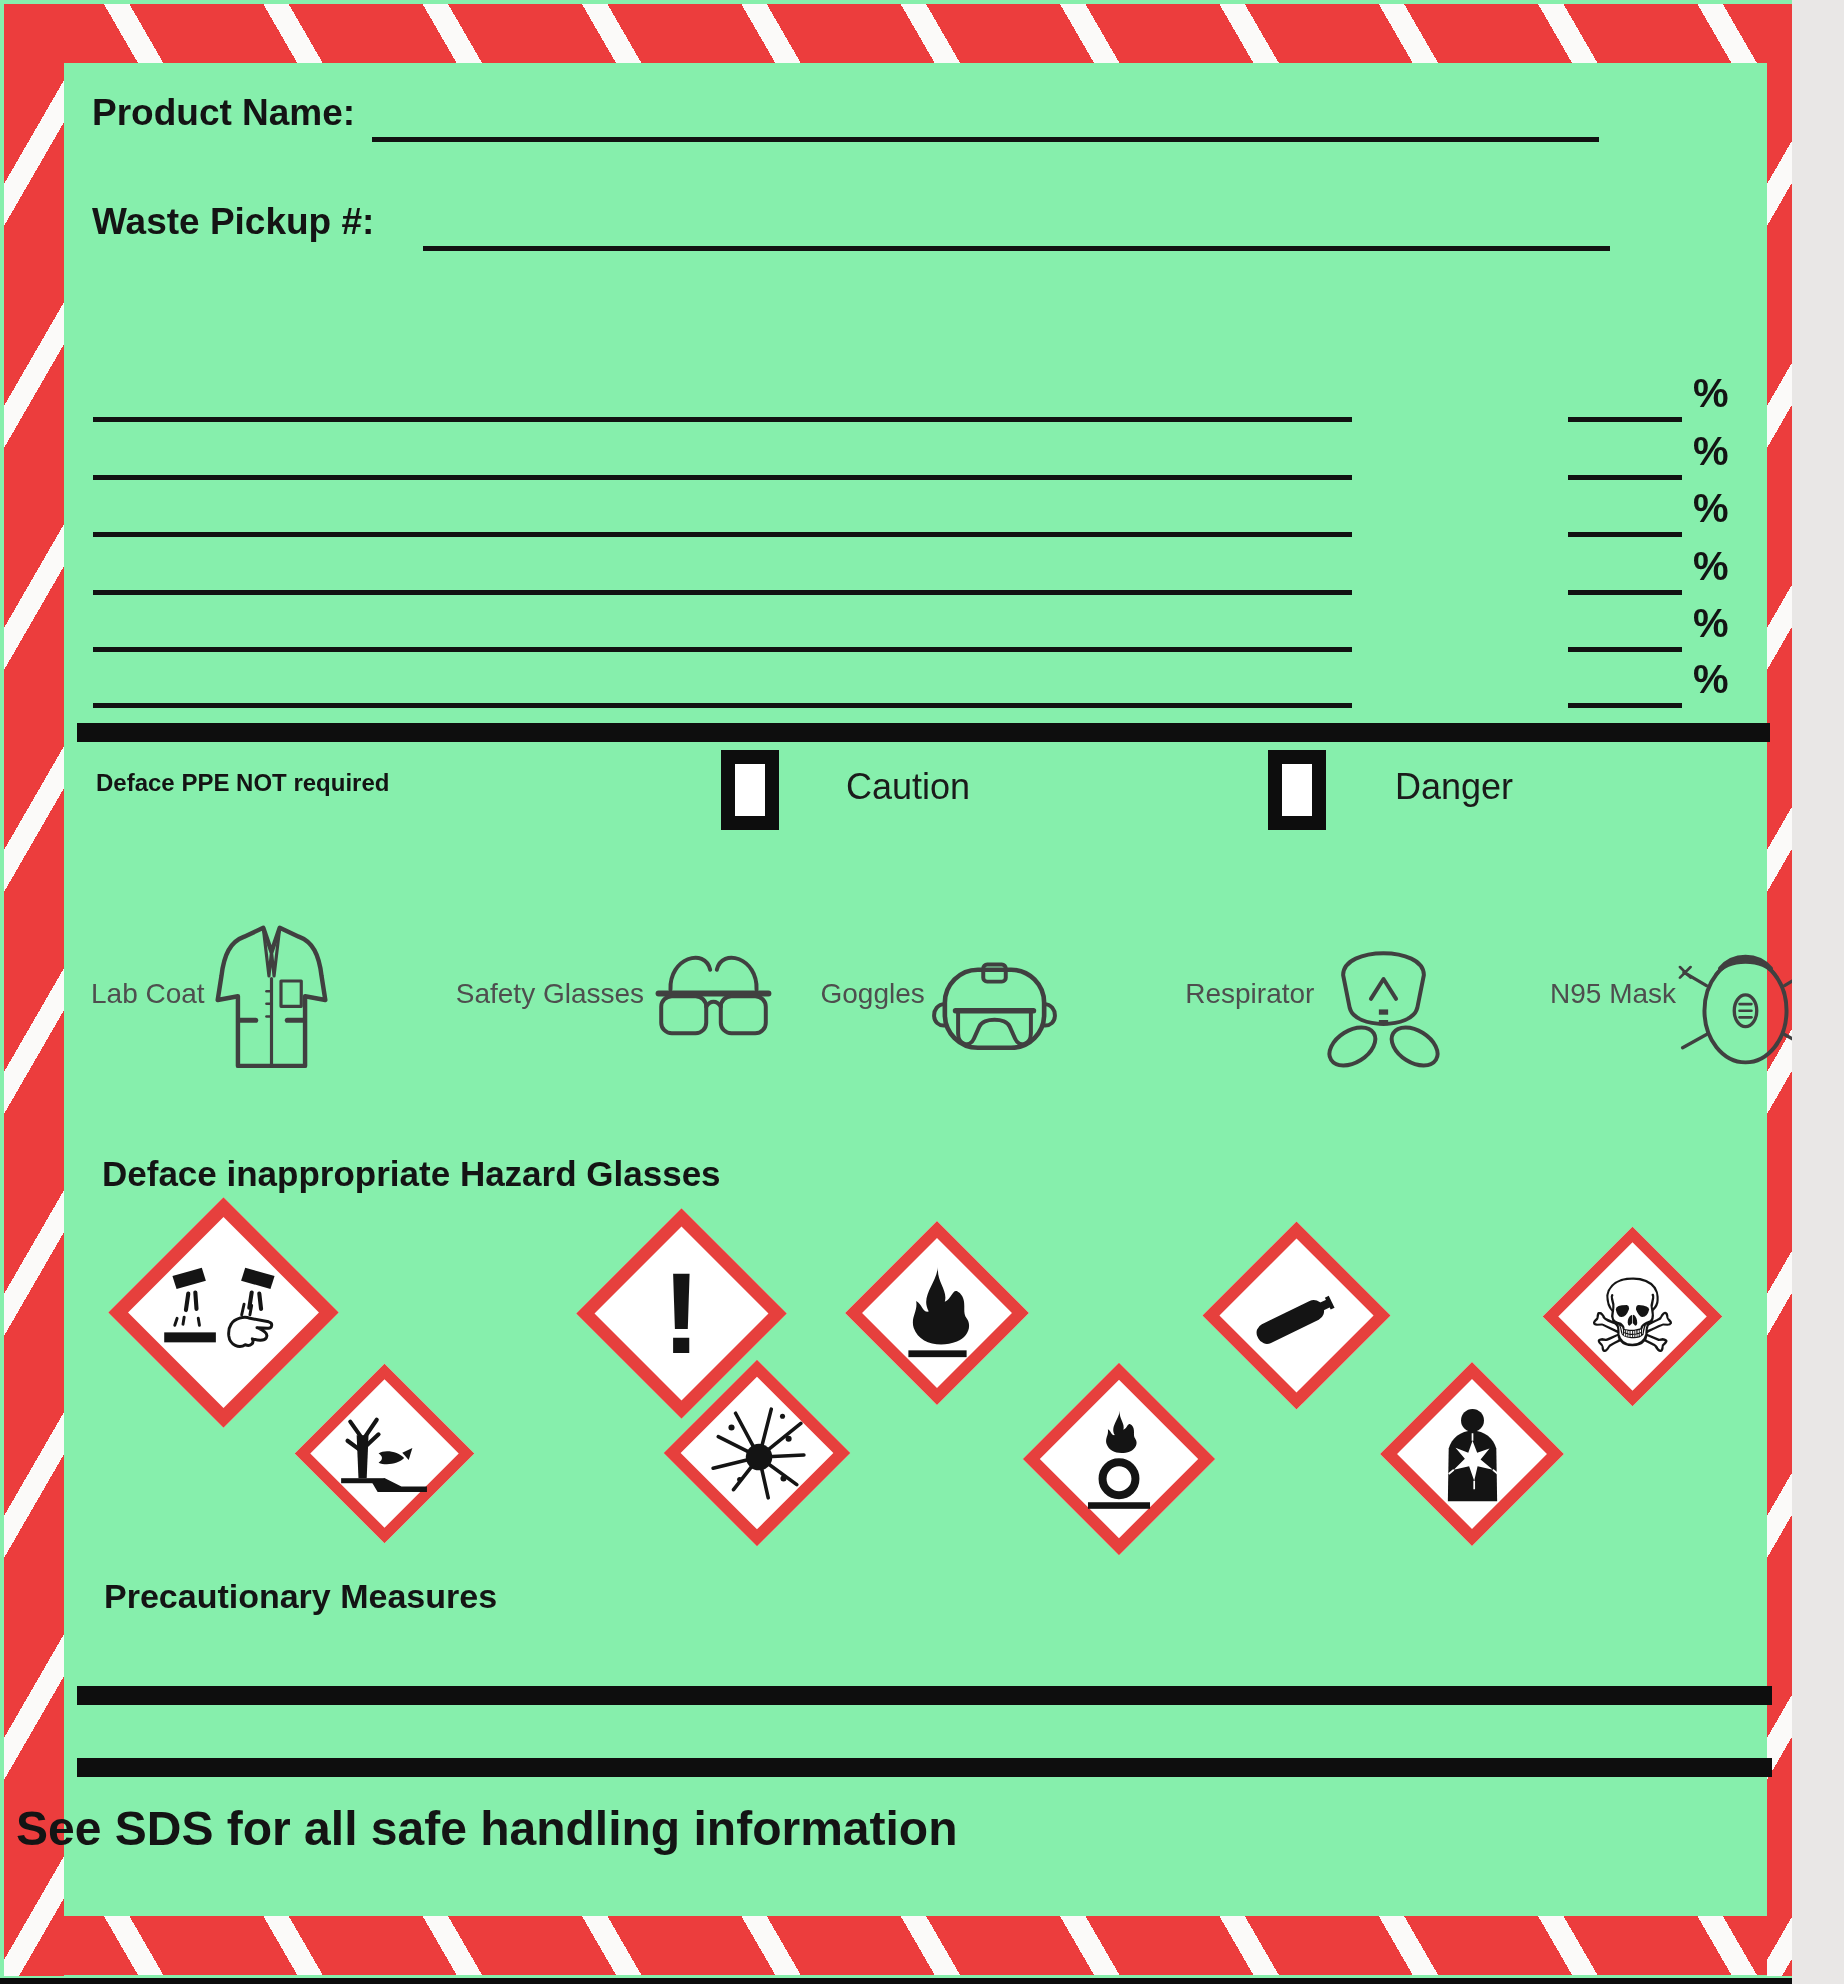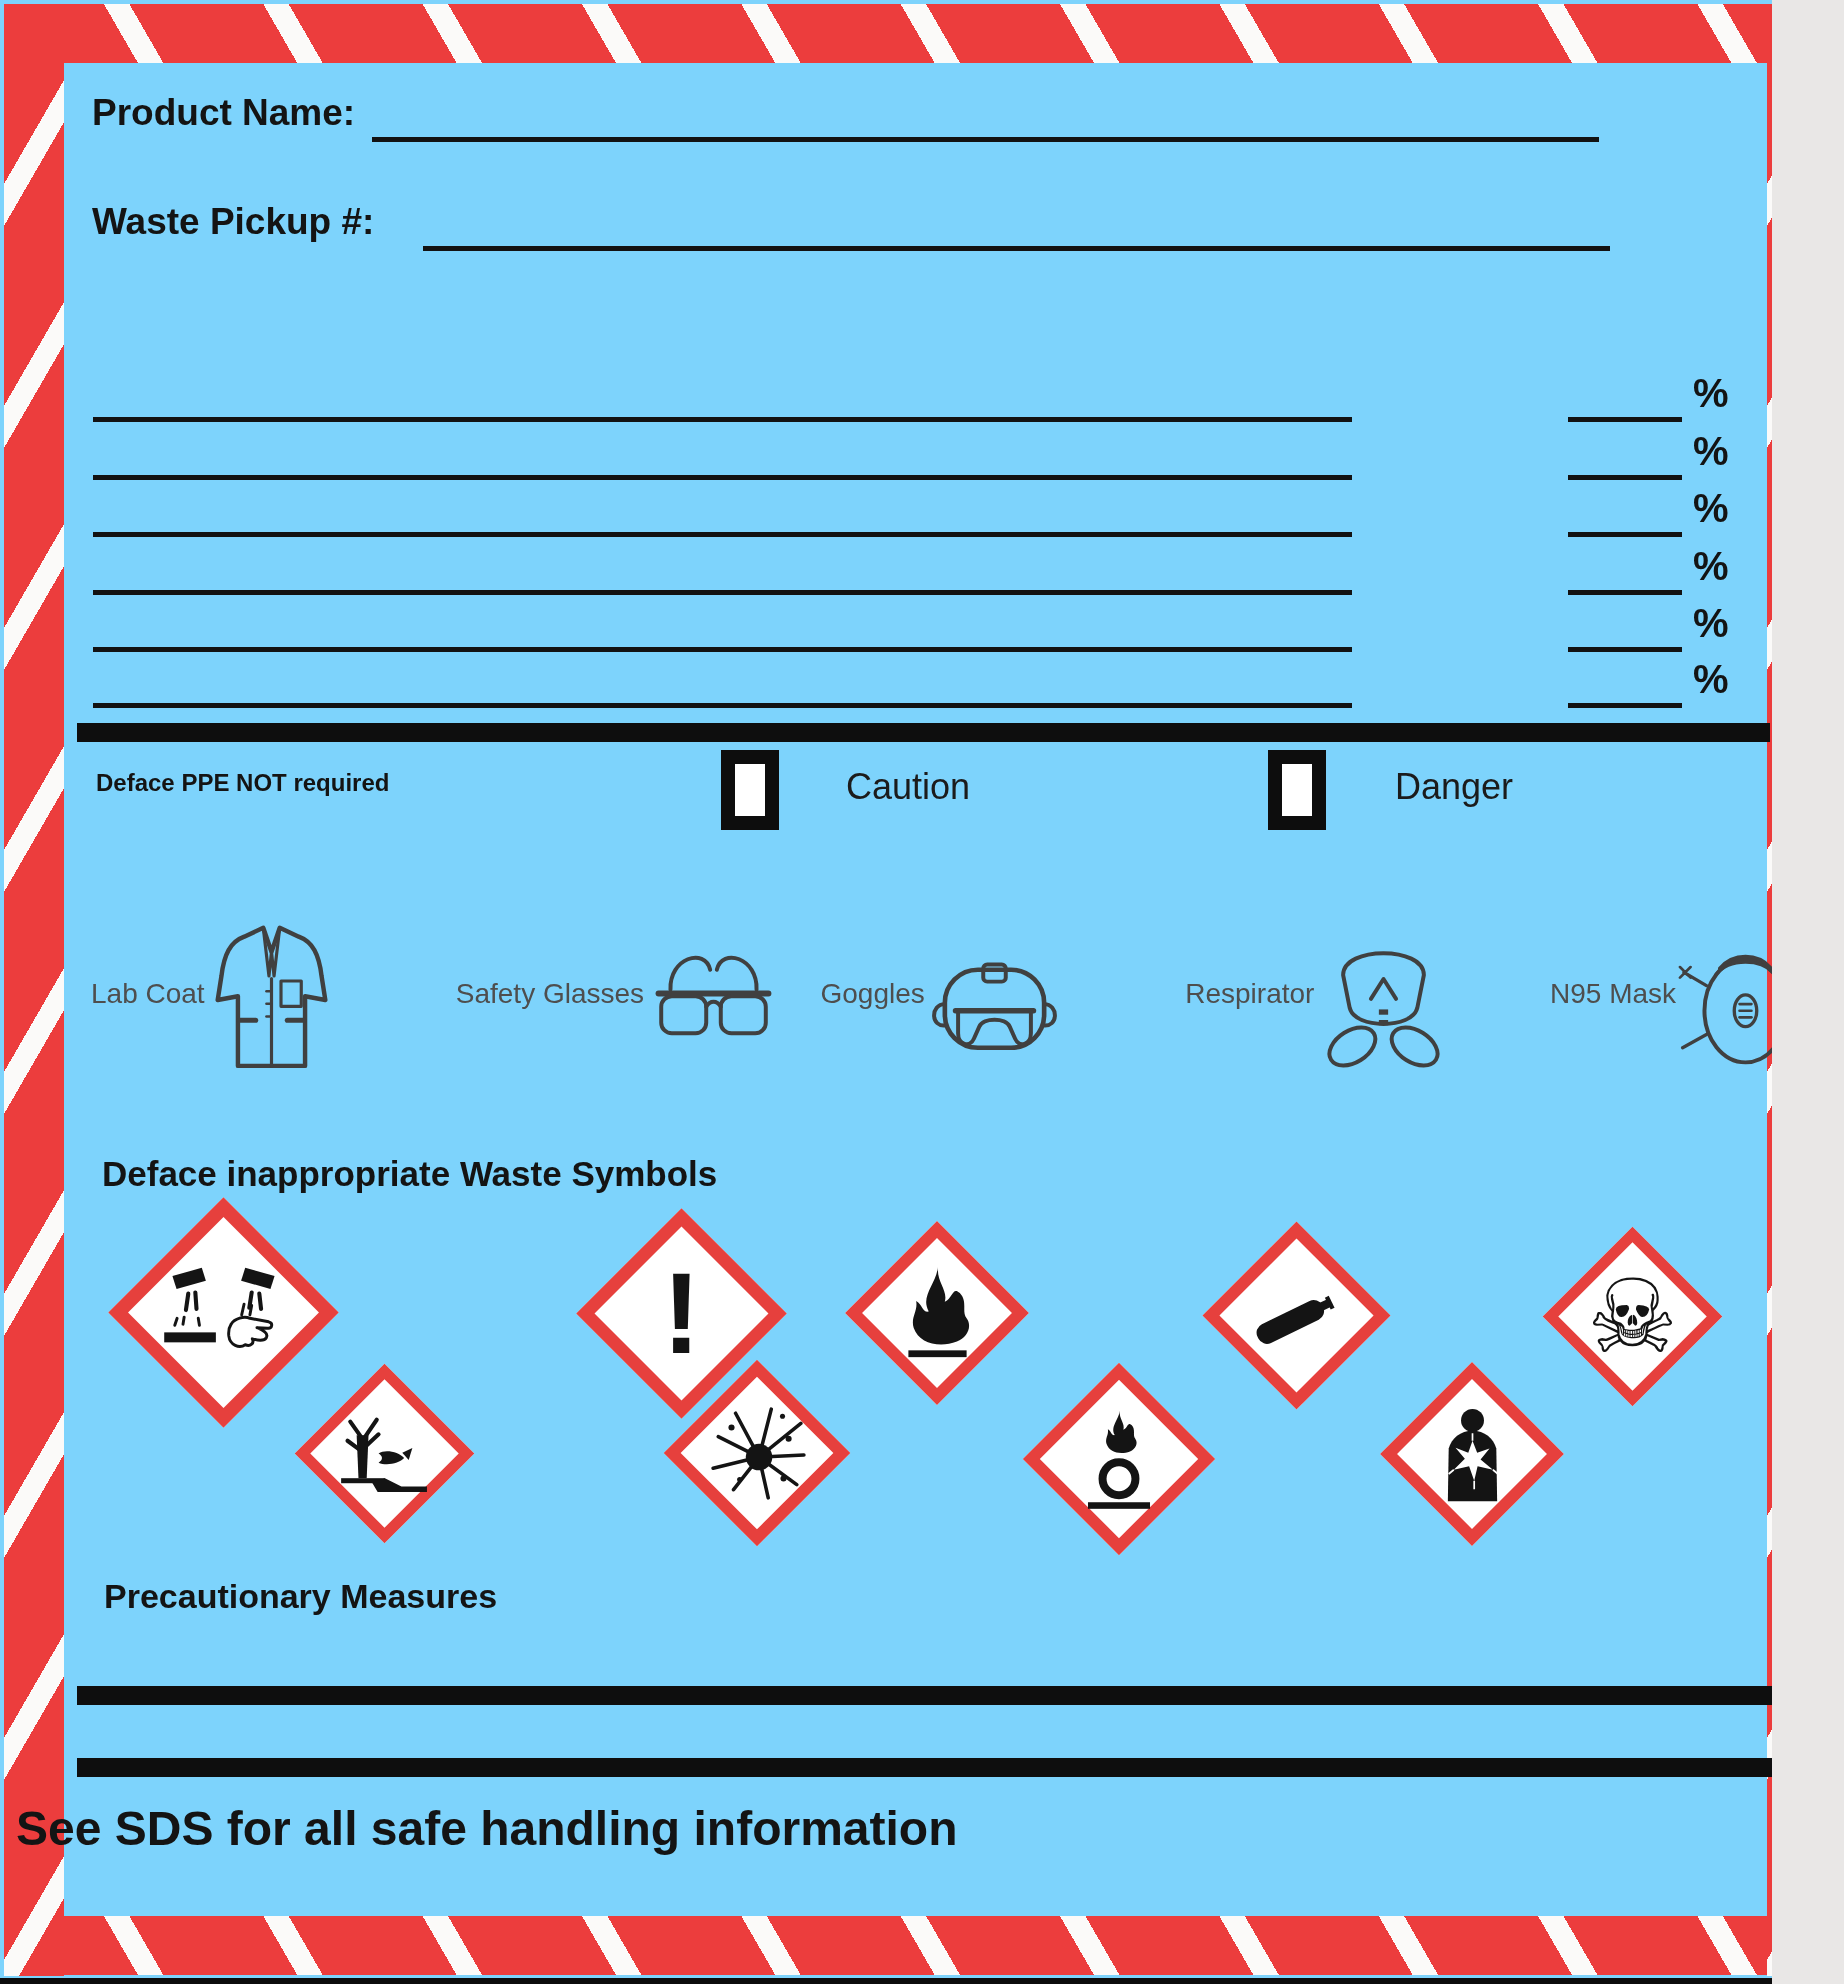--- a/index.html
+++ b/index.html
@@ -1,22 +1,23 @@
 <!DOCTYPE html>
 <html style="font-size:9.7px"><head>
 <meta charset="utf-8">
 <style>
   html,body{margin:0;padding:0;background:#e9e7e6;}
   #label-root{
     position:relative;
     width:1772px;height:1985px;
-    background:#7dd3fc;
+    background:#86efac;
     font-family:"Liberation Sans", sans-serif;
     color:#141414;
     overflow:hidden;
+    padding-left:20px;
   }
   
   .stripe{position:absolute;}
   .stripe.h{background:repeating-linear-gradient(60deg,#ec3d3d 0 116px,#fbfaf9 116px 138px);}
   .stripe.v{background:repeating-linear-gradient(120deg,#ec3d3d 0 90px,#fbfaf9 90px 111px);}
   #stripe-top{left:3.6px;top:3.6px;width:1837px;height:59px;}
   #stripe-bottom{left:3.6px;top:1916px;width:1837px;height:59px;}
   #stripe-left{left:3.6px;top:3.6px;width:60px;height:1972px;}
   #stripe-right{left:1767px;top:3.6px;width:71px;height:1972px;}
   #bottom-rule{position:absolute;left:0;top:1978px;width:1845px;height:6.7px;background:#0c0c0c;}
@@ -178,21 +179,21 @@
           <line class="ppe-stroke" stroke-width="4" x1="96" y1="140" x2="114" y2="140"></line>
           <line class="ppe-stroke" stroke-width="4" x1="96" y1="150" x2="114" y2="150"></line>
           <line class="ppe-stroke" stroke-width="4" x1="96" y1="160" x2="114" y2="160"></line>
           <path class="ppe-stroke" stroke-width="5" d="M46,112 L12,92 M46,186 L10,206 M164,112 L198,92 M164,186 L200,206"></path>
           <path class="ppe-stroke" stroke-width="4" d="M6,84 L22,100 M22,84 L6,100 M188,84 L204,100 M204,84 L188,100"></path>
         </svg>
       </div>
     </div>
   </div>
 
-  <div class="lbl" style="left:102px;top:1154px;font-size:35px;">Deface inappropriate Waste Symbols</div>
+  <div class="lbl" style="left:102px;top:1154px;font-size:35px;">Deface inappropriate Hazard Glasses</div>
 
   <div class="diamond" style="left:142px;top:1231px;width:135px;height:135px;border-width:14.5px;">
     <div class="pict">
       <svg width="137" height="102" viewBox="0 0 230 170">
         <polygon class="ink" points="28,22 78,8 85,30 35,44"></polygon>
         <polygon class="ink" points="152,8 202,22 195,44 145,30"></polygon>
         <path class="ink-stroke" stroke-width="7" d="M55,52 L51,80 M67,50 L69,78"></path>
         <path class="ink-stroke" stroke-width="7" d="M163,50 L159,76 M176,52 L179,78"></path>
         <path class="ink-stroke" stroke-width="5" d="M36,94 L32,106 M48,92 L46,104 M72,94 L74,106"></path>
         <rect class="ink" x="14" y="118" width="88" height="17"></rect>

